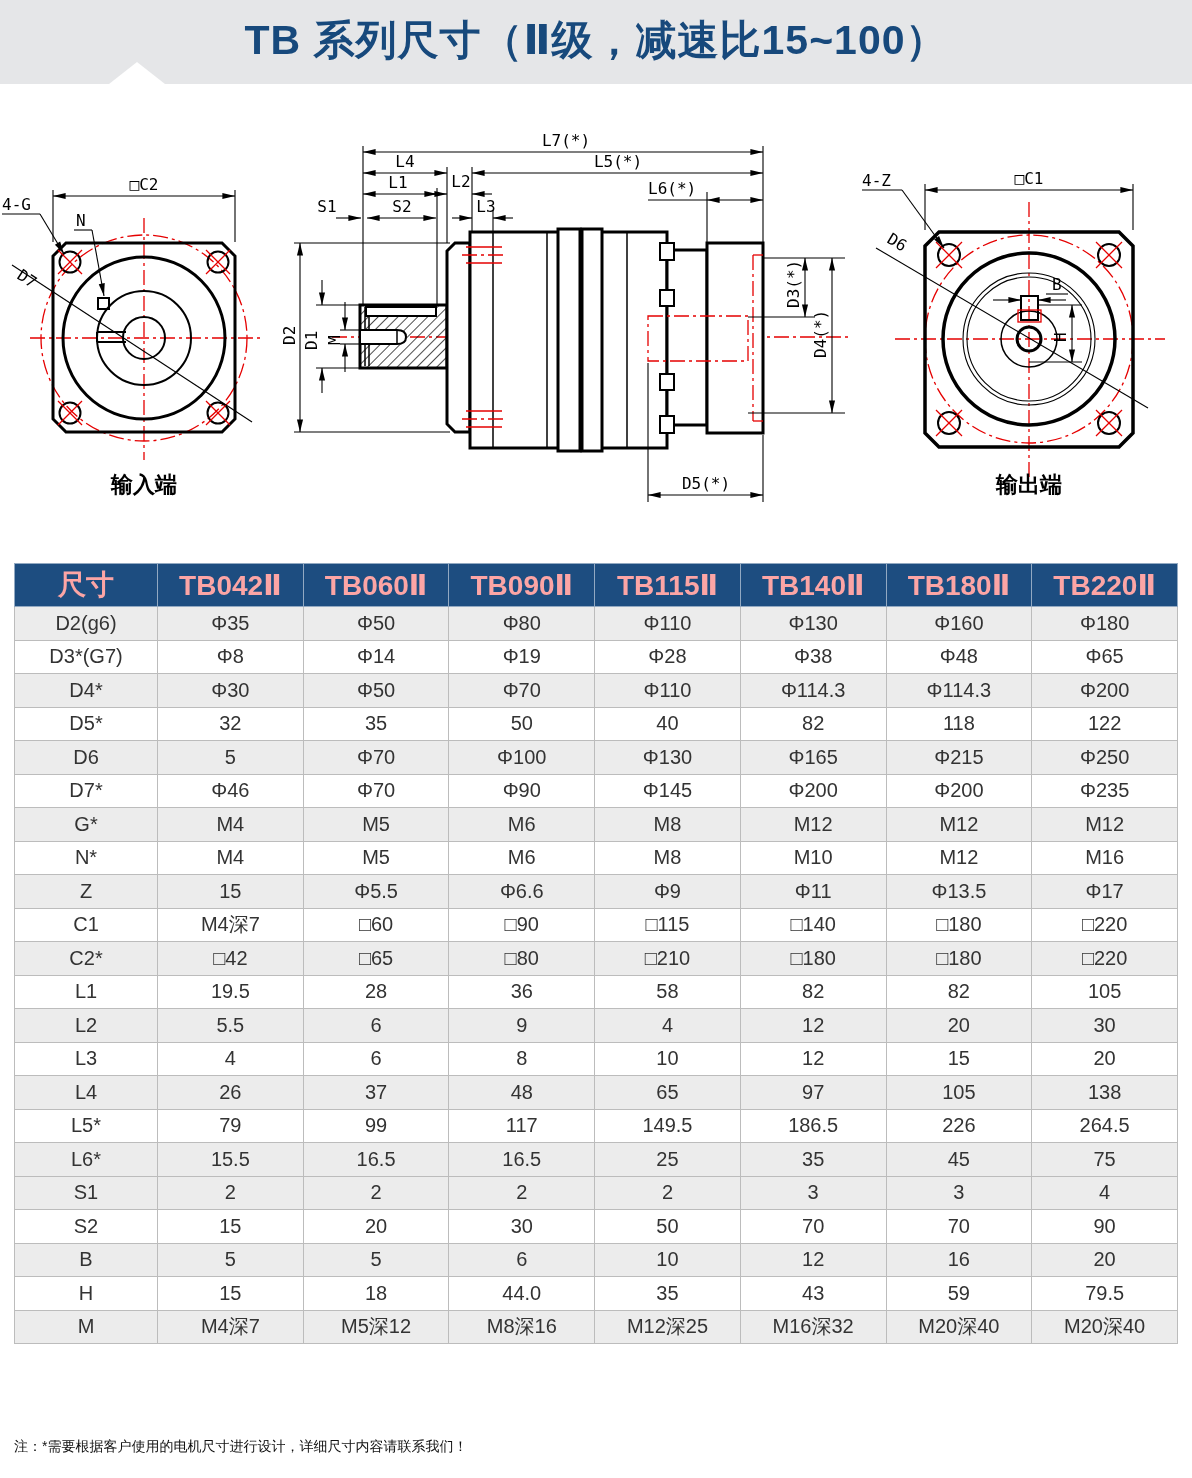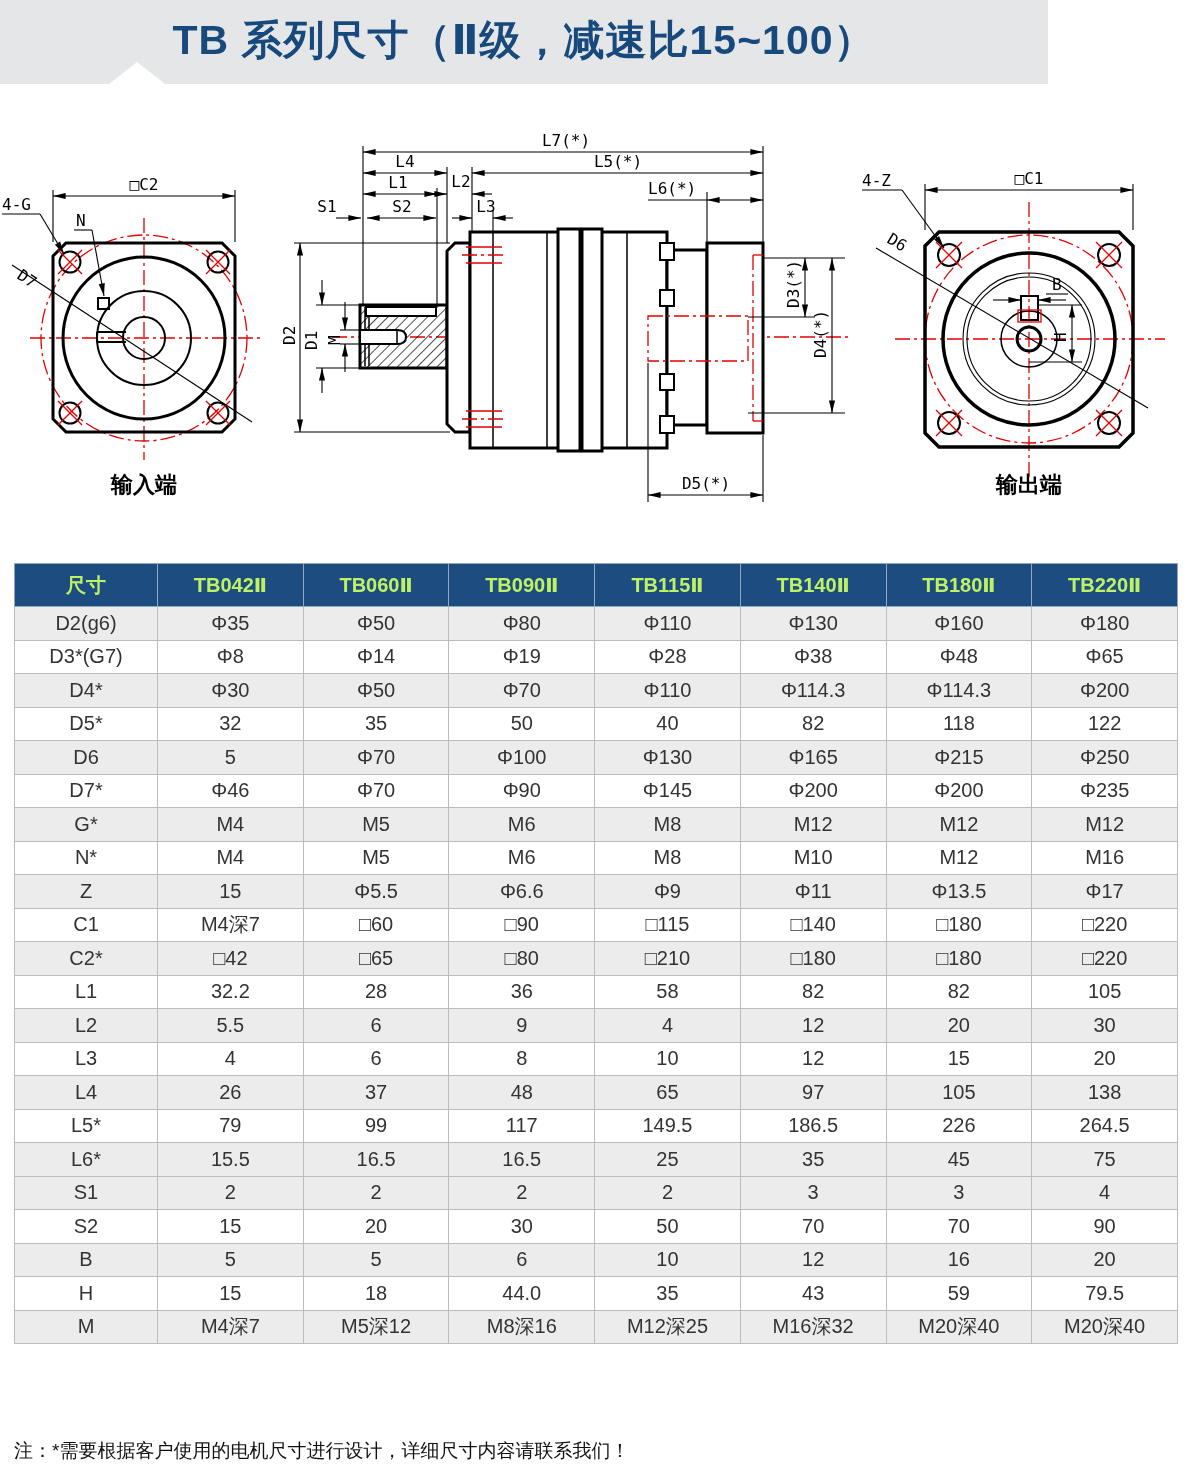--- a/index.html
+++ b/index.html
@@ -1,19 +1,19 @@
 <!DOCTYPE html>
 <html><head>
 <meta charset="utf-8">
 <style>
   html,body{margin:0;padding:0;background:#ffffff;}
   .page{position:relative;width:1192px;height:1478px;background:#ffffff;overflow:hidden;
         font-family:"Liberation Sans","DejaVu Sans",sans-serif;}
   
-  .band{position:absolute;top:0;left:0;width:1048px;height:84px;background:#e5e6e8;}
+  .band{position:absolute;top:0;left:0;width:1192px;height:84px;background:#e5e6e8;}
   .band h1{margin:0;height:84px;line-height:80px;text-align:center;
            font-size:41px;font-weight:bold;color:#17497c;letter-spacing:1px;}
   .notch{position:absolute;top:62px;left:109px;width:0;height:0;
          border-left:28px solid transparent;border-right:28px solid transparent;
          border-bottom:22px solid #ffffff;}
   
   .drawings{position:absolute;top:130px;left:0;width:1192px;height:400px;}
   .k3{stroke:#000;stroke-width:3;fill:none}
   .k3f{stroke:#000;stroke-width:3;fill:#fff}
   .k35{stroke:#000;stroke-width:3.5;fill:none}
@@ -23,26 +23,26 @@
   .k1{stroke:#000;stroke-width:1.1;fill:none}
   .dim{stroke:#000;stroke-width:1.1;fill:none}
   .rd{stroke:#e50000;stroke-width:1.3;fill:none}
   .dd{stroke-dasharray:15 4 3 4}
   text.cad{font-family:"DejaVu Sans Mono","Liberation Mono",monospace;font-size:16px;fill:#000;}
   text.cap{font-family:"Liberation Sans","DejaVu Sans",sans-serif;font-size:22px;font-weight:bold;fill:#000;}
   
   table.dims{position:absolute;top:563px;left:14px;width:1164px;border-collapse:collapse;
              table-layout:fixed;font-size:20px;color:#333;}
   table.dims col.c0{width:143px;}
-  table.dims th{background:#1d4d80;color:#bef264;font-weight:bold;height:40px;
-                border:1px solid #92a9c2;font-size:20px;}
+  table.dims th{background:#1d4d80;color:#fca5a5;font-weight:bold;height:40px;
+                border:1px solid #92a9c2;font-size:28px;}
   table.dims td{height:32.5px;text-align:center;border:1px solid #bcbcbc;background:#ffffff;padding:0;}
   table.dims tr.alt td{background:#ececec;}
   
-  .note{position:absolute;top:1438px;left:14px;font-size:19px;color:#111;}
+  .note{position:absolute;top:1438px;left:14px;font-size:14px;color:#111;}
 </style>
 </head>
 <body>
 
 <div class="page">
 
   <div class="band">
     <h1>TB 系列尺寸（Ⅱ级，减速比15~100）</h1>
   </div>
   <div class="notch"></div>
@@ -415,21 +415,21 @@
           <td>□42</td>
           <td>□65</td>
           <td>□80</td>
           <td>□210</td>
           <td>□180</td>
           <td>□180</td>
           <td>□220</td>
         </tr>
         <tr>
           <td>L1</td>
-          <td>32.2</td>
+          <td>19.5</td>
           <td>28</td>
           <td>36</td>
           <td>58</td>
           <td>82</td>
           <td>82</td>
           <td>105</td>
         </tr>
         <tr class="alt">
           <td>L2</td>
           <td>5.5</td>

